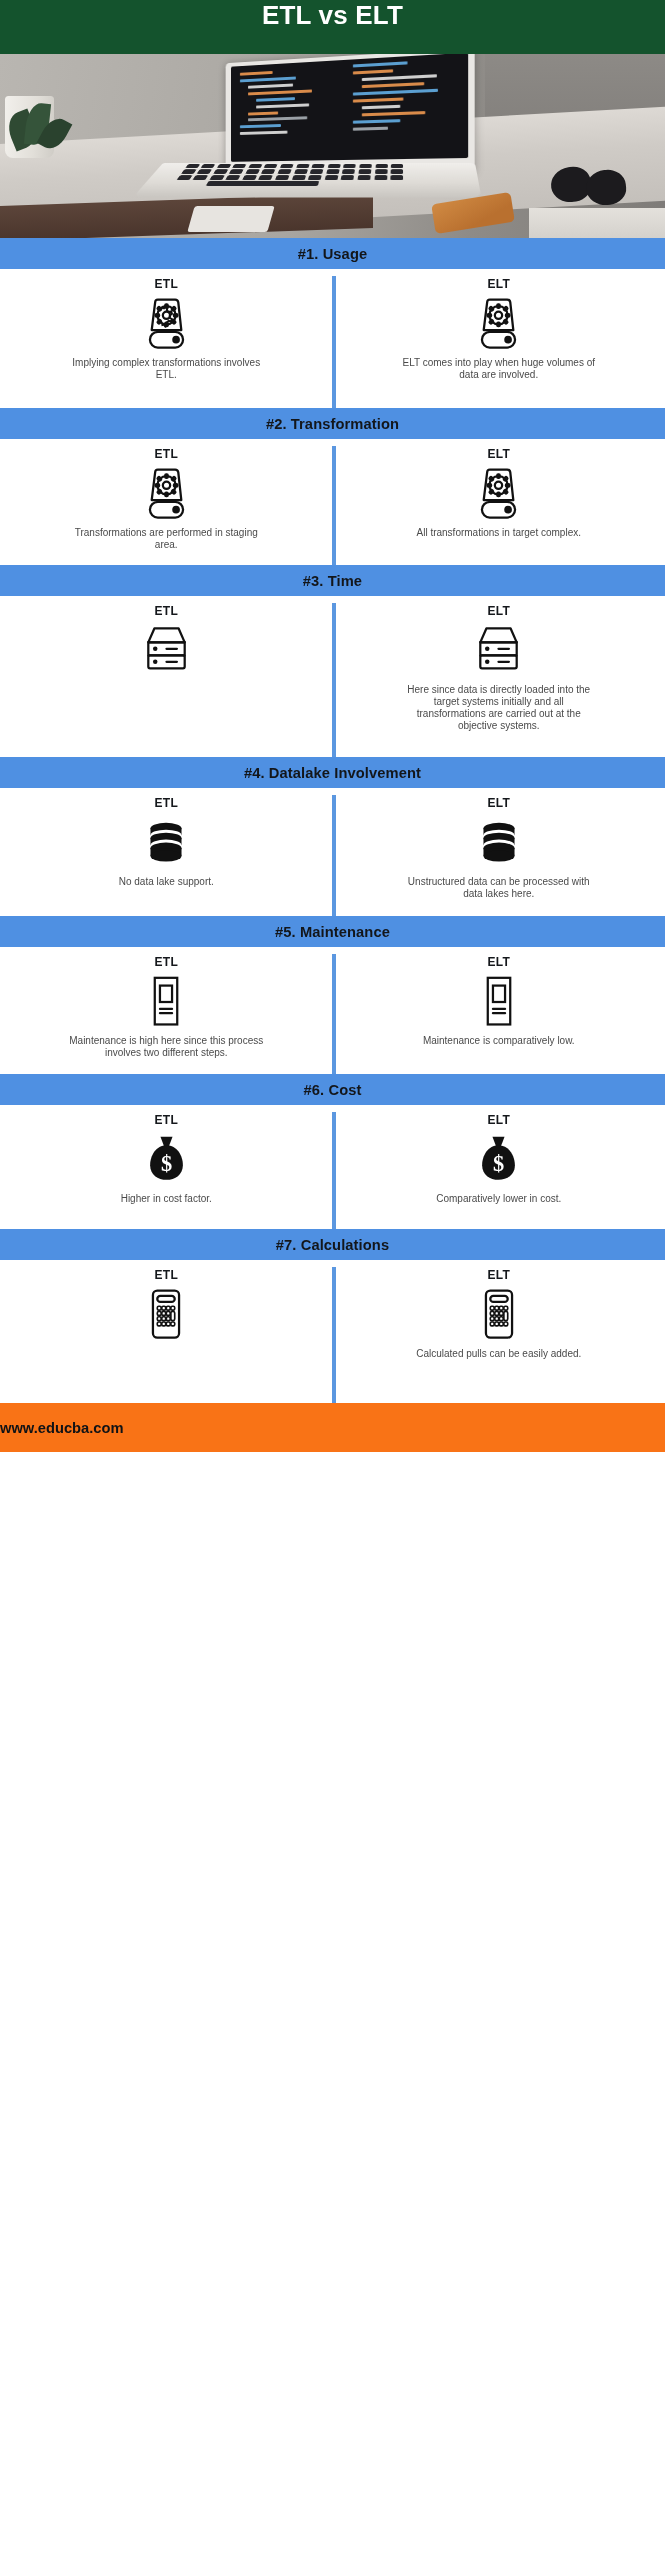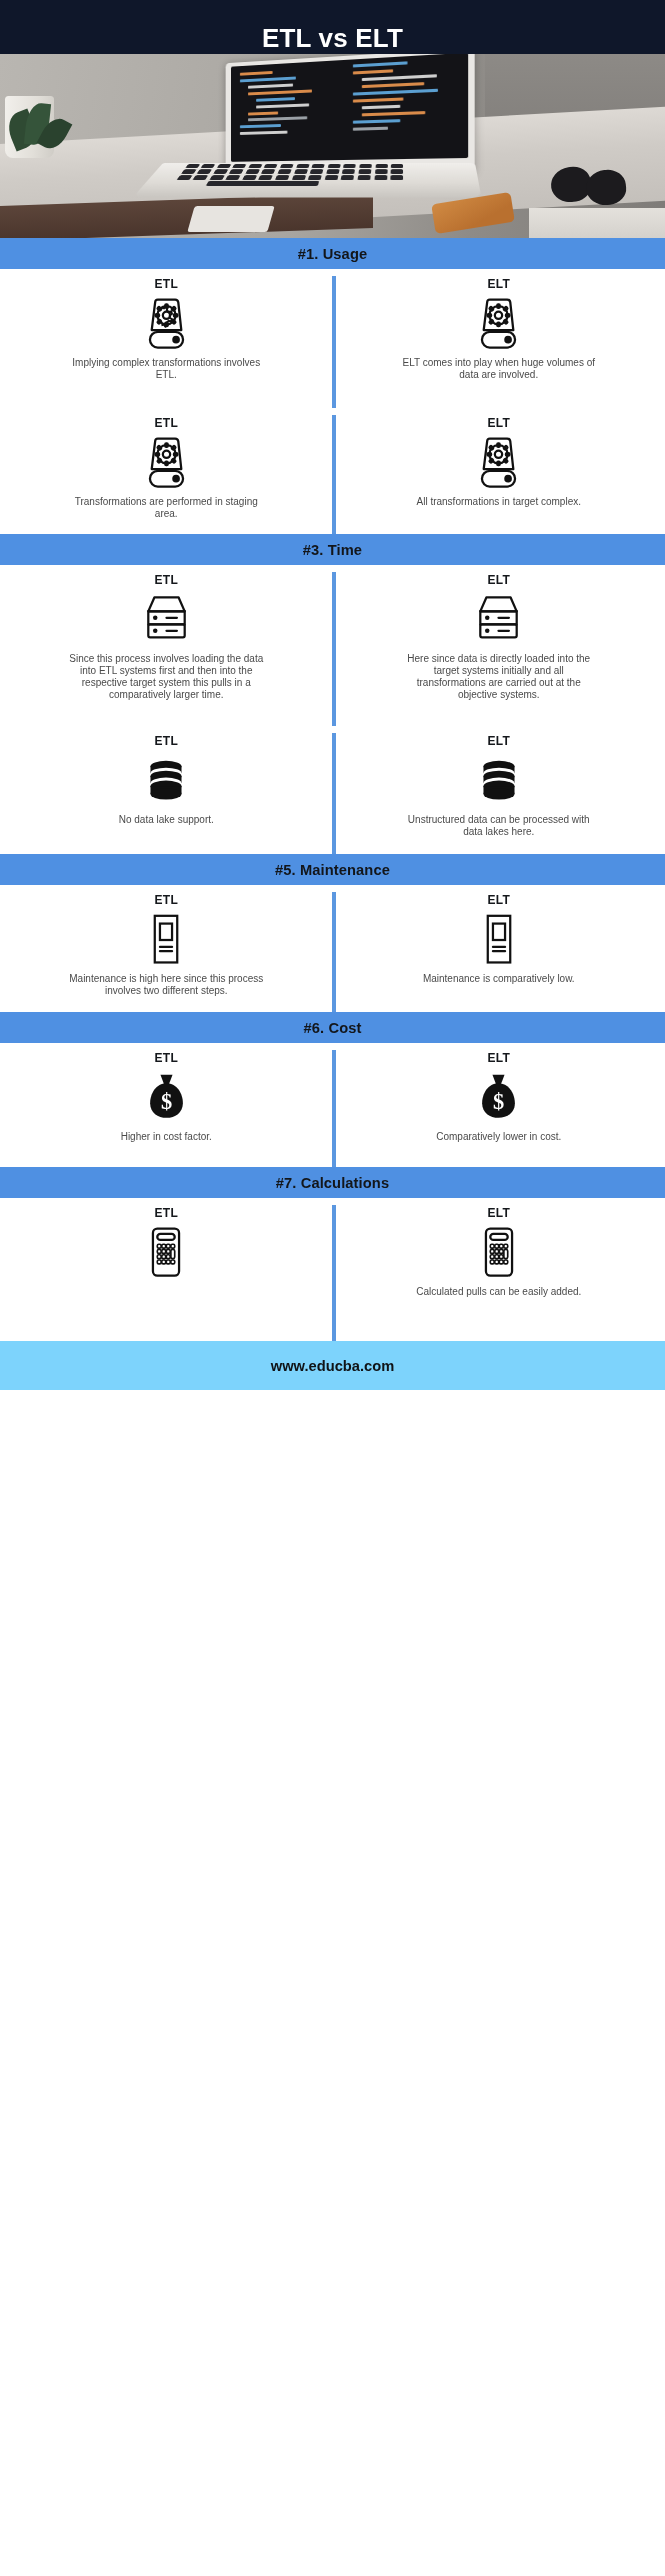--- a/index.html
+++ b/index.html
@@ -13,23 +13,23 @@
     height: 2576px;
     position: relative;
     background: #ffffff;
     overflow: hidden;
   }
 
   
   .title-banner {
     width: 665px;
     height: 54px;
-    background: #0f172a;
+    background: #14532d;
     display: flex;
-    align-items: flex-end;
+    align-items: flex-start;
     justify-content: center;
   }
   .title-banner h1 {
     color: #ffffff;
     font-size: 26px;
     font-weight: bold;
     letter-spacing: 0.2px;
     font-family: "Liberation Sans", sans-serif;
   }
 
@@ -183,22 +183,22 @@
     max-width: 199px;
     font-family: "Liberation Sans", sans-serif;
   }
 
   
   .footer {
     width: 665px;
     height: 49px;
     display: flex;
     align-items: center;
-    justify-content: center;
-    background: #7dd3fc;
+    justify-content: flex-start;
+    background: #f97316;
   }
   .footer span {
     font-size: 14.7px;
     font-weight: bold;
     color: #101316;
   }
 </style>
 </head>
 <body>
 
@@ -347,20 +347,23 @@
             <rect x="34.8" y="11.6" width="2.8" height="4" rx="1" transform="rotate(45 36.2 13.6)"></rect>
             <rect x="18.4" y="26.4" width="2.8" height="4" rx="1" transform="rotate(45 19.8 28.4)"></rect>
             <rect x="34.8" y="26.4" width="2.8" height="4" rx="1" transform="rotate(-45 36.2 28.4)"></rect>
           </g>
         </svg>
       </div>
       <div class="desc">ELT comes into play when huge volumes of data are involved.</div>
     </div>
   </div>
 
+  <div class="section-bar">
+    <h2>#2. Transformation</h2>
+  </div>
   <div class="compare" style="height:126px">
     <div class="divider"></div>
     <div class="col">
       <div class="col-title">ETL</div>
       <div class="icon-wrap">
         <svg width="49" height="54" viewBox="0 0 56 62" fill="none" stroke="#111" stroke-width="2.6">
           <path d="M15 6 Q15 3 18 3 L38 3 Q41 3 41.5 6 L45 38 L11 38 Z" stroke-linejoin="round"></path>
           <rect x="9" y="40" width="38" height="18" rx="9"></rect>
           <circle cx="39" cy="49" r="3.1" fill="#111"></circle>
           <circle cx="28" cy="21" r="10.5"></circle>
@@ -415,39 +418,41 @@
         <svg width="49" height="52" viewBox="0 0 56 60" fill="none" stroke="#111" stroke-width="2.6">
           <path d="M14 4 L42 4 L49 20 L7 20 Z" stroke-linejoin="round"></path>
           <rect x="7" y="20" width="42" height="15"></rect>
           <rect x="7" y="35" width="42" height="15" rx="2"></rect>
           <circle cx="15" cy="27.5" r="2.6" fill="#111" stroke="none"></circle>
           <circle cx="15" cy="42.5" r="2.6" fill="#111" stroke="none"></circle>
           <line x1="28" y1="27.5" x2="40" y2="27.5" stroke-linecap="round"></line>
           <line x1="28" y1="42.5" x2="40" y2="42.5" stroke-linecap="round"></line>
         </svg>
       </div>
-      <div class="desc">Since this process involves loading the data into ETL systems first and then into the respective target system this pulls in a comparatively larger time.</div>
     </div>
     <div class="col">
       <div class="col-title">ELT</div>
       <div class="icon-wrap">
         <svg width="49" height="52" viewBox="0 0 56 60" fill="none" stroke="#111" stroke-width="2.6">
           <path d="M14 4 L42 4 L49 20 L7 20 Z" stroke-linejoin="round"></path>
           <rect x="7" y="20" width="42" height="15"></rect>
           <rect x="7" y="35" width="42" height="15" rx="2"></rect>
           <circle cx="15" cy="27.5" r="2.6" fill="#111" stroke="none"></circle>
           <circle cx="15" cy="42.5" r="2.6" fill="#111" stroke="none"></circle>
           <line x1="28" y1="27.5" x2="40" y2="27.5" stroke-linecap="round"></line>
           <line x1="28" y1="42.5" x2="40" y2="42.5" stroke-linecap="round"></line>
         </svg>
       </div>
       <div class="desc">Here since data is directly loaded into the target systems initially and all transformations are carried out at the objective systems.</div>
     </div>
   </div>
 
+  <div class="section-bar">
+    <h2>#4. Datalake Involvement</h2>
+  </div>
   <div class="compare" style="height:128px">
     <div class="divider"></div>
     <div class="col">
       <div class="col-title">ETL</div>
       <div class="icon-wrap">
         <svg width="50" height="50" viewBox="0 0 58 58" fill="#111">
           <ellipse cx="29" cy="12" rx="18" ry="6.5"></ellipse>
           <rect x="11" y="12" width="36" height="8"></rect>
           <ellipse cx="29" cy="20" rx="18" ry="6.5" fill="#fff"></ellipse>
           <ellipse cx="29" cy="23.5" rx="18" ry="6.5"></ellipse>

